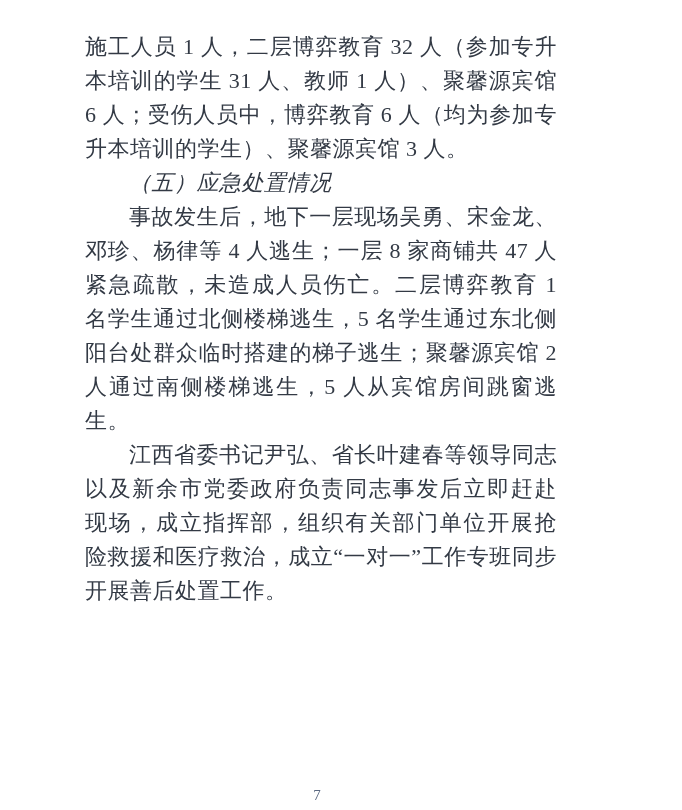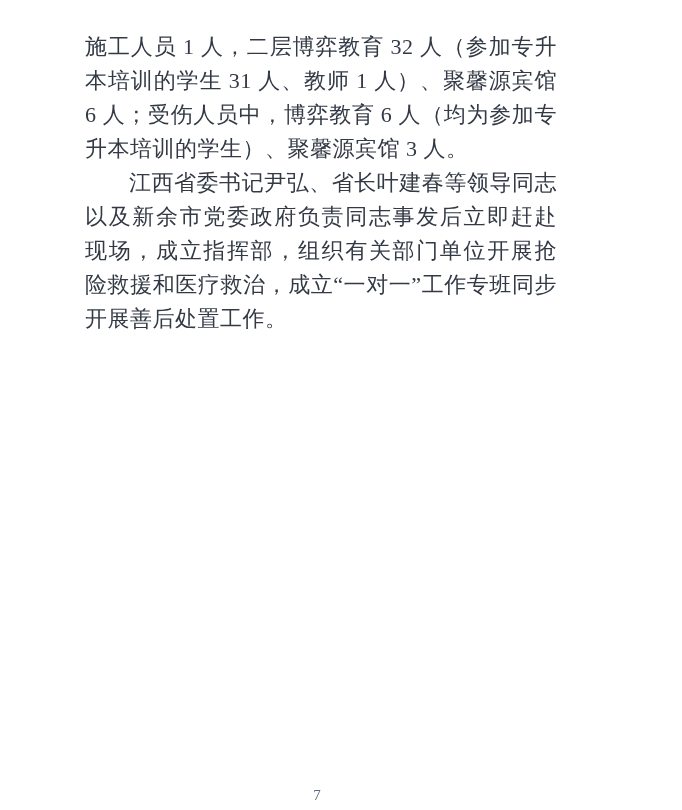--- a/index.html
+++ b/index.html
@@ -47,17 +47,19 @@
     color: #5a6880;
     font-family: "Liberation Serif", "DejaVu Serif", serif;
   }
 </style>
 </head>
 <body>
 
 <div class="page">
   <div class="content">
     <p class="no-indent">施工人员 1 人，二层博弈教育 32 人（参加专升本培训的学生 31 人、教师 1 人）、聚馨源宾馆 6 人；受伤人员中，博弈教育 6 人（均为参加专升本培训的学生）、聚馨源宾馆 3 人。</p>
+    <p class="kai">（五）应急处置情况</p>
+    <p>事故发生后，地下一层现场吴勇、宋金龙、邓珍、杨律等 4 人逃生；一层 8 家商铺共 47 人紧急疏散，未造成人员伤亡。二层博弈教育 1 名学生通过北侧楼梯逃生，5 名学生通过东北侧阳台处群众临时搭建的梯子逃生；聚馨源宾馆 2 人通过南侧楼梯逃生，5 人从宾馆房间跳窗逃生。</p>
     <p>江西省委书记尹弘、省长叶建春等领导同志以及新余市党委政府负责同志事发后立即赶赴现场，成立指挥部，组织有关部门单位开展抢险救援和医疗救治，成立“一对一”工作专班同步开展善后处置工作。</p>
 
   </div>
   <div class="page-number">7</div>
 </div>
 
 </body></html>

